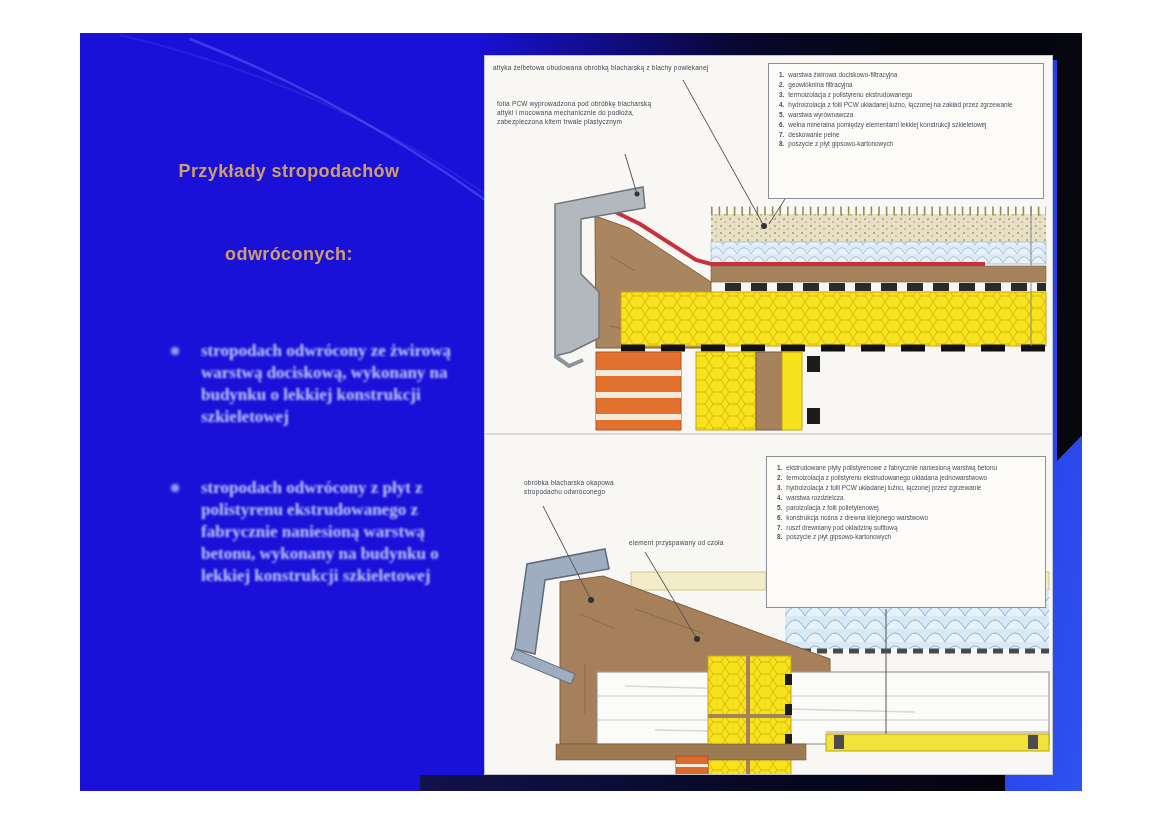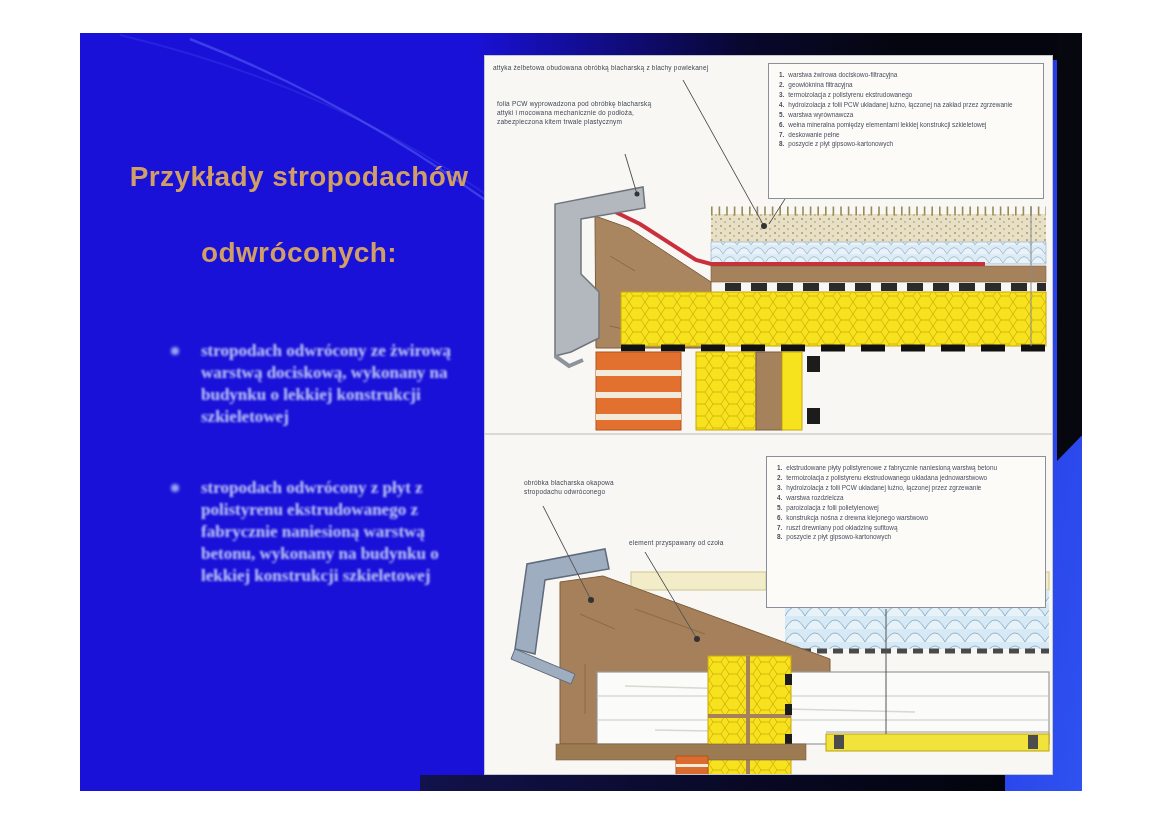--- a/index.html
+++ b/index.html
@@ -7,23 +7,23 @@
   .page{position:relative;width:1169px;height:826px;background:#ffffff;}
   .slide{position:absolute;left:80px;top:33px;width:1002px;height:758px;
     background:linear-gradient(100deg,#1a11d9 58%,#2336e4 82%,#2f52f0 100%);overflow:hidden;}
   .arcs{position:absolute;left:0;top:0;z-index:1;}
   .topband{position:absolute;left:390px;top:0;right:0;height:27px;z-index:2;
     background:linear-gradient(90deg,rgba(5,5,15,0) 0%,rgba(5,5,15,.85) 45%,#05050f 70%);}
   .rightband{position:absolute;right:0;top:0;width:25px;height:428px;background:#07070f;z-index:2;
     clip-path:polygon(0 0,100% 0,100% 94%,0 100%);}
   .bottomband{position:absolute;left:340px;top:742px;width:585px;height:16px;z-index:2;
     background:linear-gradient(90deg,#12124c,#07071f 65%,#04040d);}
-  .title{position:absolute;left:24px;top:128px;width:390px;text-align:center;z-index:3;
-    color:#cf9f66;font-weight:bold;font-size:28px;letter-spacing:.4px;filter:blur(.6px);}
-  .title .l2{margin-top:44px;}
+  .title{position:absolute;left:14px;top:128px;width:390px;text-align:center;z-index:3;
+    color:#cf9f66;font-weight:bold;font-size:18px;letter-spacing:.4px;filter:blur(.6px);}
+  .title .l2{margin-top:62px;}
   .bullets{position:absolute;left:0;top:0;z-index:3;list-style:none;margin:0;padding:0;}
   .bullet{position:absolute;width:252px;color:#c2cbf6;font-family:"Liberation Serif",serif;
     font-weight:bold;font-size:17px;line-height:1.3;filter:blur(1.1px);}
   .bullet .dot{position:absolute;left:-30px;top:7px;width:8px;height:8px;border-radius:50%;
     background:#96a7f2;filter:blur(.8px);}
   .b1{left:121px;top:307px;}
   .b2{left:121px;top:444px;}
   .panel{position:absolute;left:404px;top:22px;width:569px;height:720px;background:#f8f7f3;
     border:1px solid #c2c6cd;box-sizing:border-box;z-index:4;overflow:hidden;}
   .panel svg{position:absolute;left:0;z-index:1;}

